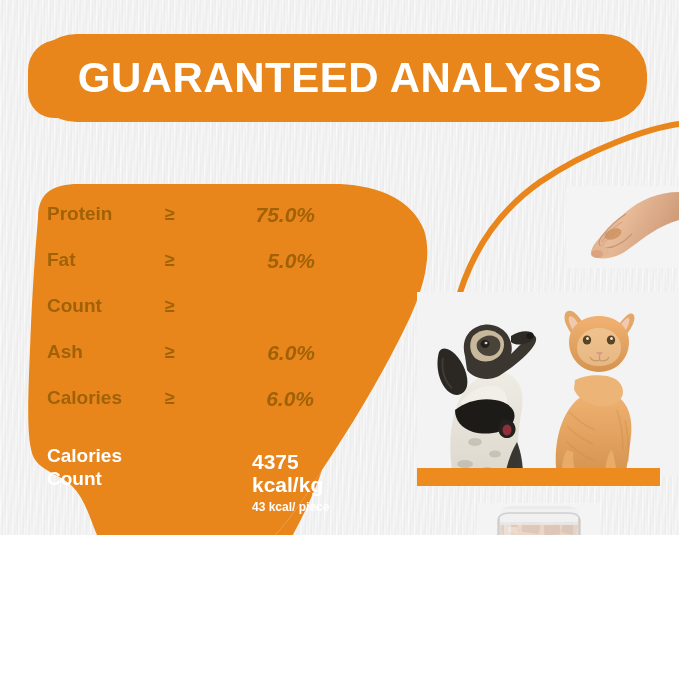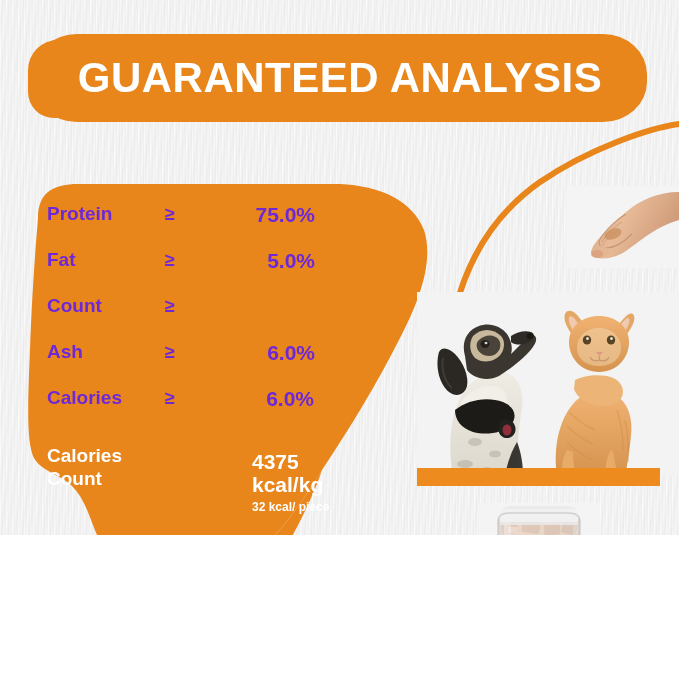--- a/index.html
+++ b/index.html
@@ -95,21 +95,21 @@
   
   .table {
     position: absolute;
     left: 47px;
     top: 203px;
     width: 268px;
   }
   .row {
     position: relative;
     height: 46px;
-    color: #6d28d9;
+    color: #a16207;
   }
   .row .name {
     position: absolute;
     left: 0;
     top: 0;
     font-size: 19px;
     font-weight: bold;
     white-space: nowrap;
   }
   .row .op {
@@ -121,20 +121,21 @@
   }
   .row .val {
     position: absolute;
     right: 0;
     top: 0;
     width: 120px;
     text-align: right;
     font-size: 21px;
     font-weight: bold;
     white-space: nowrap;
+    font-style: italic;
   }
   .row.r5 .val { padding-right: 1px; }
 
   
   .calories {
     position: absolute;
     left: 47px;
     top: 444px;
     width: 268px;
     color: #ffffff;
@@ -265,21 +266,21 @@
       <span class="op">≥</span>
       <span class="val">6.0%</span>
     </div>
   </div>
 
   <div class="calories">
     <span class="cal-label">Calories
 Count</span>
     <span class="cal-value">4375
 kcal/kg</span>
-    <span class="cal-note">32 kcal/ piece</span>
+    <span class="cal-note">43 kcal/ piece</span>
   </div>
 
   <svg class="hand-photo" viewBox="0 0 113 82" preserveAspectRatio="none">
     <defs>
       <linearGradient id="skin" x1="0" y1="0" x2="1" y2="0.4">
         <stop offset="0%" stop-color="#d9a683"></stop>
         <stop offset="45%" stop-color="#e8bb99"></stop>
         <stop offset="100%" stop-color="#cf9b78"></stop>
       </linearGradient>
     </defs>

